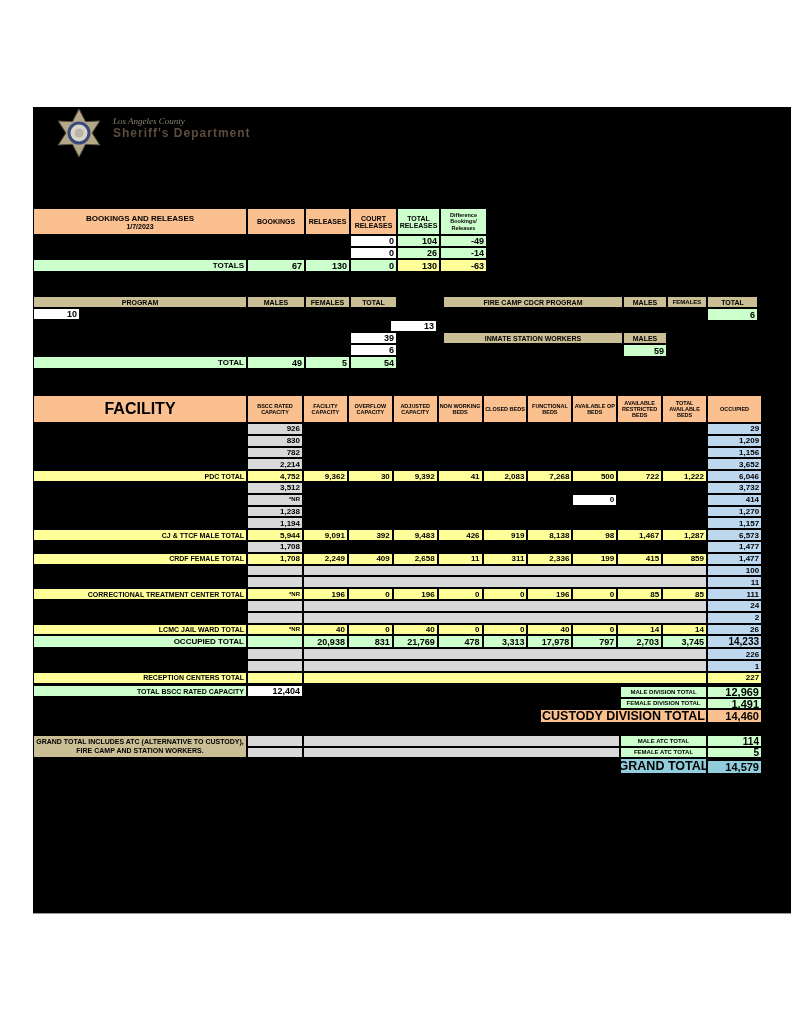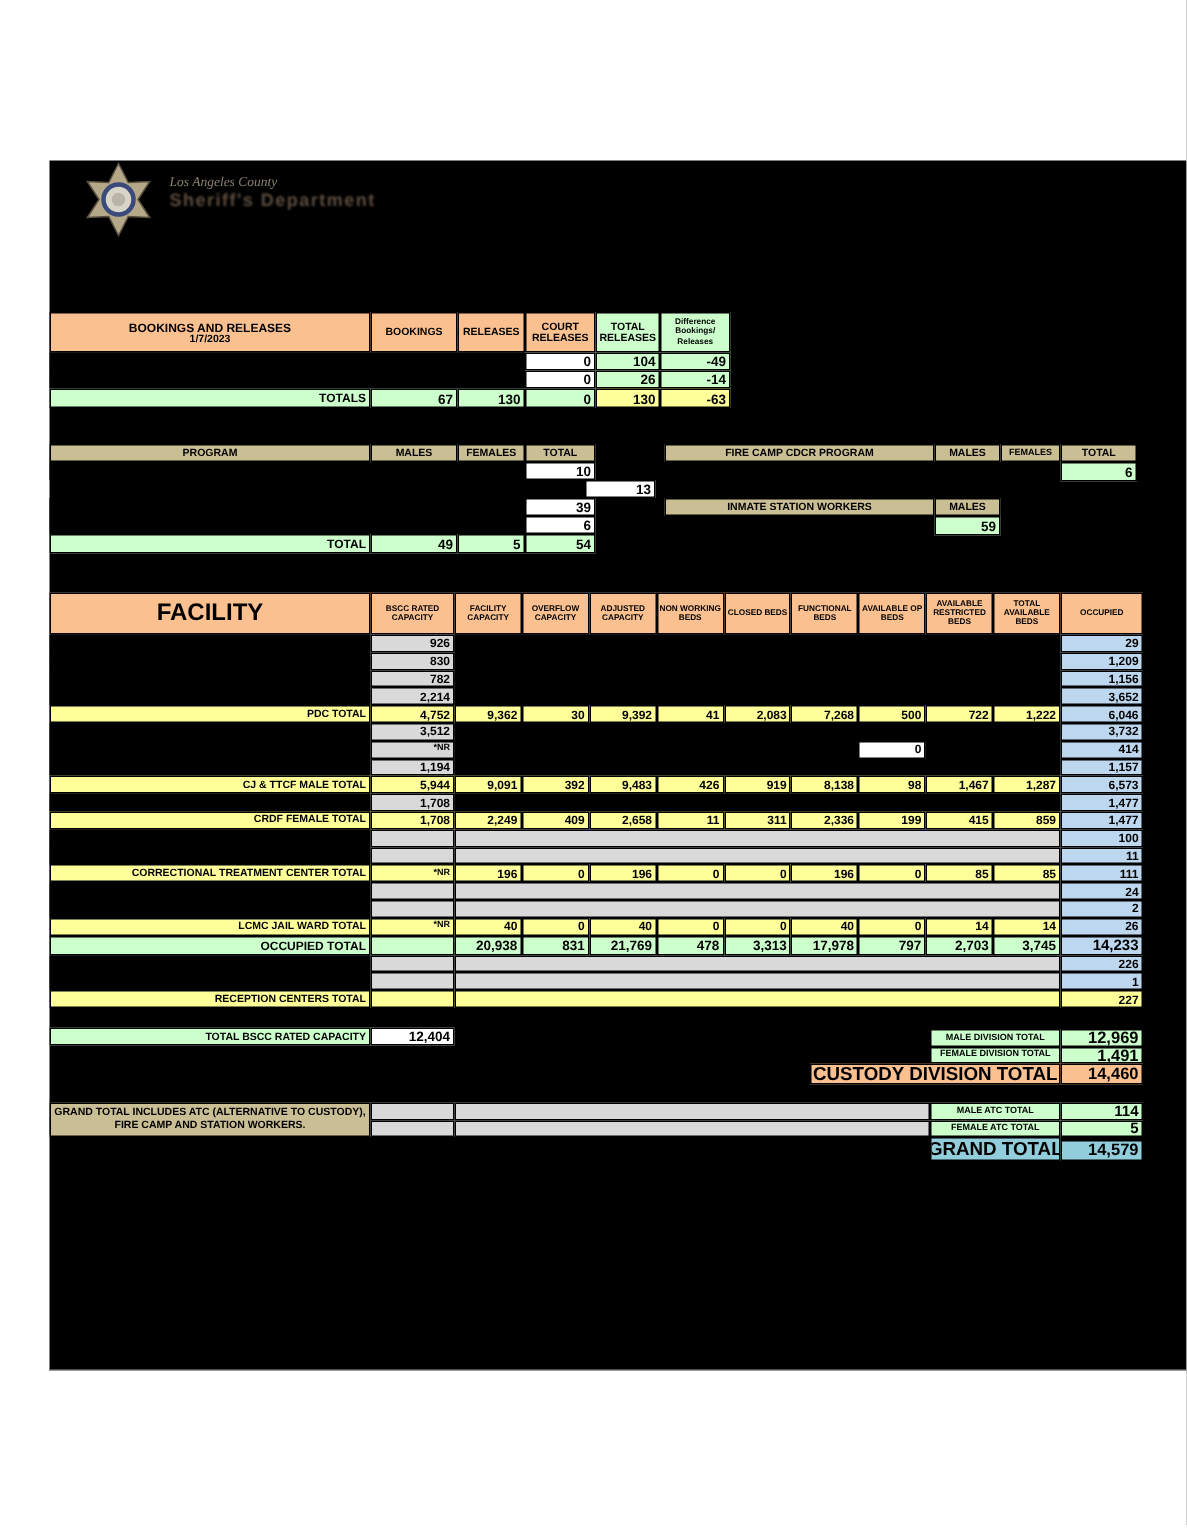--- a/index.html
+++ b/index.html
@@ -96,21 +96,21 @@
       </div>
     </div>
 
     <div class="abs" style="left:0;top:189px;">
       <div class="row" style="height:12px;">
         <div class="c pg-lab tn ctr f7">PROGRAM</div>
         <div class="c pg-1 tn ctr f7">MALES</div>
         <div class="c pg-2 tn ctr f7">FEMALES</div>
         <div class="c pg-3 tn ctr f7">TOTAL</div>
       </div>
-      <div class="row" style="height:12px;">
+      <div class="row" style="height:12px;flex-direction:column;">
         <div class="blk" style="width:317px;"></div>
         <div class="c pg-3 wh num f9">10</div>
       </div>
       <div class="row" style="height:12px;margin-left:40px;">
         <div class="blk" style="width:317px;"></div>
         <div class="c pg-3 wh num f9">13</div>
       </div>
       <div class="row" style="height:12px;">
         <div class="blk" style="width:317px;"></div>
         <div class="c pg-3 wh num f9">39</div>
@@ -216,20 +216,26 @@
       <div class="row fr">
         <div class="blk w-lab"></div>
         <div class="c w-b gy num f6">*NR</div>
         <div class="blk" style="width:269.4px;"></div>
         <div class="c w-m wh num f8">0</div>
         <div class="blk" style="width:89.8px;"></div>
         <div class="c w-o bl num f8">414</div>
       </div>
       <div class="row fr">
         <div class="blk w-lab"></div>
+        <div class="c w-b gy num f8">1,238</div>
+        <div class="blk w-mid"></div>
+        <div class="c w-o bl num f8">1,270</div>
+      </div>
+      <div class="row fr">
+        <div class="blk w-lab"></div>
         <div class="c w-b gy num f8">1,194</div>
         <div class="blk w-mid"></div>
         <div class="c w-o bl num f8">1,157</div>
       </div>
 
       <div class="row fr">
         <div class="c w-lab yl num f7">CJ &amp; TTCF MALE TOTAL</div>
         <div class="c w-b yl num f8">5,944</div>
         <div class="c w-m yl num f8">9,091</div>
         <div class="c w-m yl num f8">392</div>

